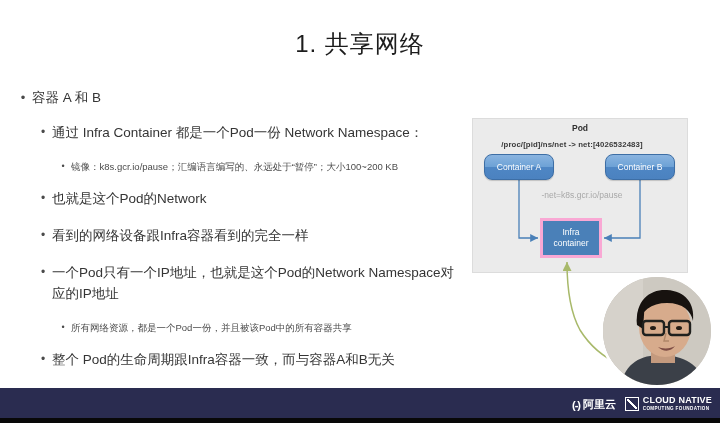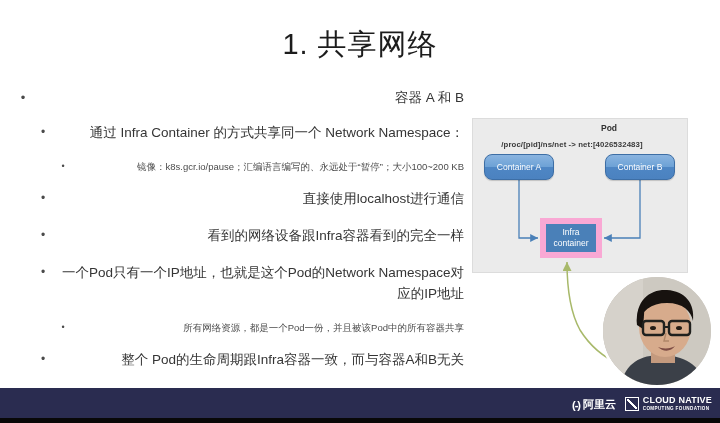--- a/index.html
+++ b/index.html
@@ -18,21 +18,21 @@
     color: #2b2b2b;
   }
 
   
   #slide-title {
     position: absolute;
     left: 0;
     top: 22px;
     width: 720px;
     text-align: center;
-    font-size: 29px;
+    font-size: 24px;
     line-height: 44px;
     font-weight: 400;
     letter-spacing: 1px;
     color: #1c1c1c;
   }
 
   
   #body-list {
     position: absolute;
     left: 14px;
@@ -47,21 +47,20 @@
   .bullet .dot {
     position: absolute;
     left: 0;
     top: 0;
     width: 10px;
     text-align: center;
     color: #4a4a4a;
   }
   .bullet .txt {
     display: block;
-    text-align: right;
   }
 
   
   .lvl1 {
     margin-left: 4px;
     padding-left: 14px;
     font-size: 13.5px;
     line-height: 20px;
     margin-bottom: 14px;
   }
@@ -108,21 +107,20 @@
   }
   #pod-label {
     position: absolute;
     left: 0;
     top: 5px;
     width: 216px;
     text-align: center;
     font-size: 8.5px;
     font-weight: bold;
     color: #303030;
-    margin-left: 29px;
   }
   #pod-ns {
     position: absolute;
     left: 0;
     top: 22px;
     width: 200px;
     text-align: center;
     font-size: 7.8px;
     font-weight: bold;
     color: #3a3a3a;
@@ -146,21 +144,21 @@
   #container-a { left: 12px; top: 36px; }
   #container-b { left: 133px; top: 36px; }
 
   #infra-box {
     position: absolute;
     left: 68px;
     top: 100px;
     width: 62px;
     height: 40px;
     background: #4a80b8;
-    border: 6px solid #f9a8d4;
+    border: 3px solid #f9a8d4;
     color: #ffffff;
     font-size: 8.5px;
     line-height: 11px;
     text-align: center;
     display: flex;
     align-items: center;
     justify-content: center;
     box-sizing: border-box;
   }
   #pause-label {
@@ -292,29 +290,29 @@
 
   <div id="slide-title">1. 共享网络</div>
 
   <div id="body-list">
       <div class="bullet lvl1">
         <span class="dot">•</span>
         <span class="txt">容器 A 和 B</span>
       </div>
       <div class="bullet lvl2">
         <span class="dot">•</span>
-        <span class="txt">通过 Infra Container 的方式共享同一个 Network Namespace：</span>
+        <span class="txt">通过 Infra Container 都是一个Pod一份 Network Namespace：</span>
       </div>
       <div class="bullet lvl3">
         <span class="dot">•</span>
         <span class="txt">镜像：k8s.gcr.io/pause；汇编语言编写的、永远处于“暂停”；大小100~200 KB</span>
       </div>
       <div class="bullet lvl2">
         <span class="dot">•</span>
-        <span class="txt">直接使用localhost进行通信</span>
+        <span class="txt">也就是这个Pod的Network</span>
       </div>
       <div class="bullet lvl2">
         <span class="dot">•</span>
         <span class="txt">看到的网络设备跟Infra容器看到的完全一样</span>
       </div>
       <div class="bullet lvl2">
         <span class="dot">•</span>
         <span class="txt">一个Pod只有一个IP地址，也就是这个Pod的Network Namespace对应的IP地址</span>
       </div>
       <div class="bullet lvl3">
@@ -335,20 +333,21 @@
         <marker id="arw" markerWidth="7" markerHeight="7" refX="6" refY="3" orient="auto">
           <path d="M0,0 L6,3 L0,6 z" fill="#4a80b8"></path>
         </marker>
       </defs>
 
       <path d="M47,62 L47,120 L66,120" stroke="#4a80b8" stroke-width="1.3" fill="none" marker-end="url(#arw)"></path>
 
       <path d="M168,62 L168,120 L132,120" stroke="#4a80b8" stroke-width="1.3" fill="none" marker-end="url(#arw)"></path>
     </svg>
 
+    <div id="pause-label">-net=k8s.gcr.io/pause</div>
 
     <div id="pod-label">Pod</div>
     <div id="pod-ns">/proc/[pid]/ns/net -&gt; net:[4026532483]</div>
 
     <div class="cbox" id="container-a">Container A</div>
     <div class="cbox" id="container-b">Container B</div>
 
     <div id="infra-box">
       <span>
         <span>Infra</span><br>

